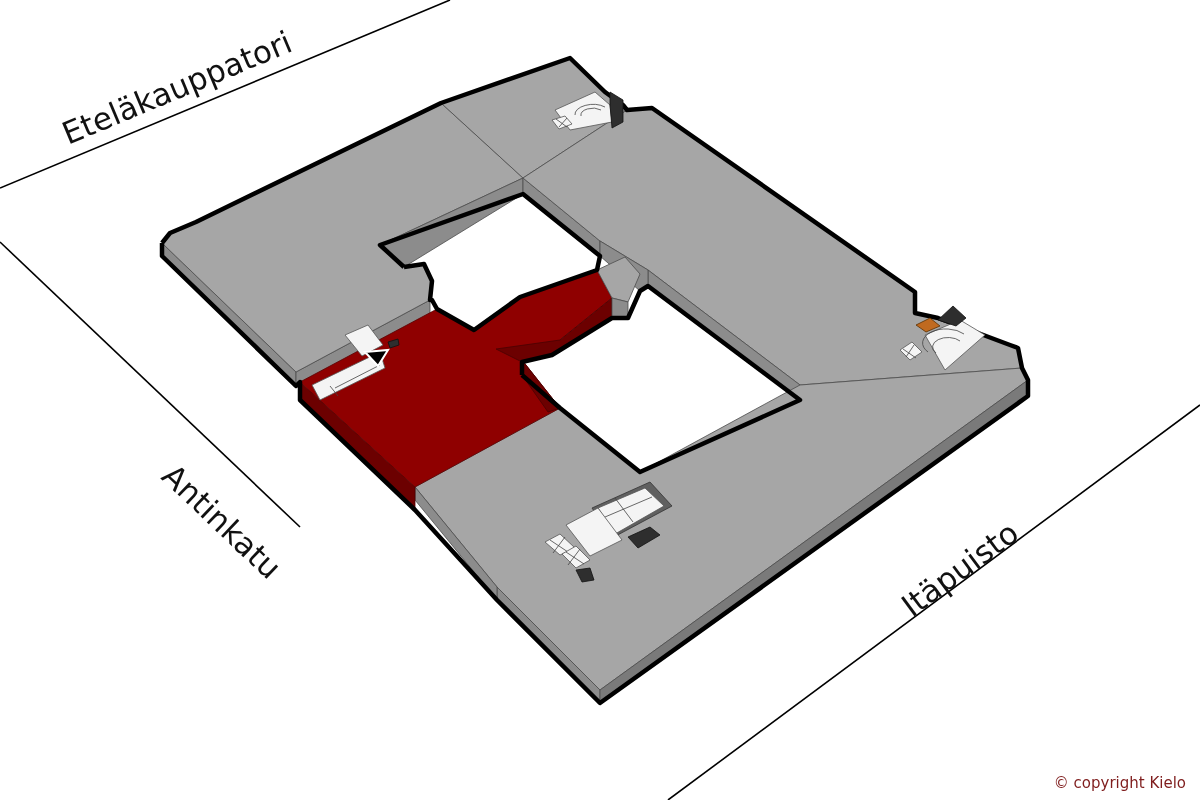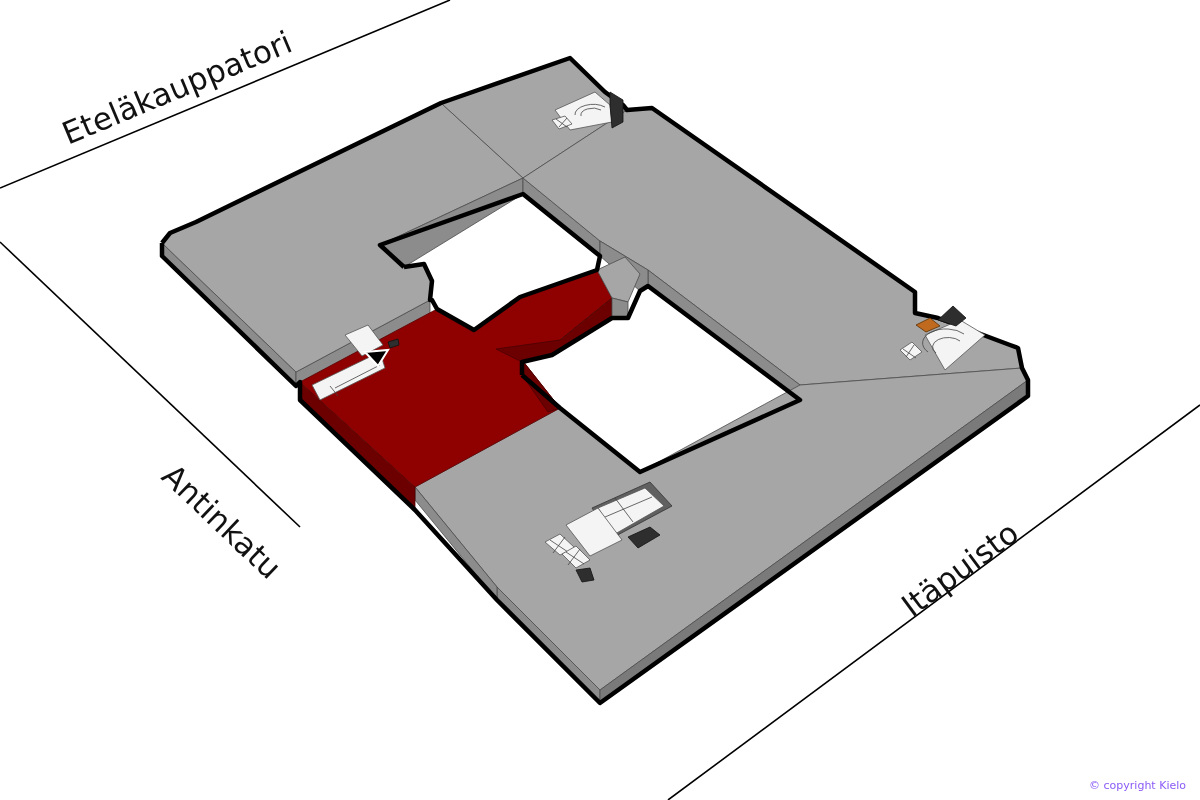--- a/index.html
+++ b/index.html
@@ -1,19 +1,19 @@
 <!DOCTYPE html>
 <html><head>
 <meta charset="utf-8">
 <style>
   html, body { margin:0; padding:0; background:#ffffff; }
   body { width:1200px; height:800px; position:relative; overflow:hidden; font-family:"DejaVu Sans", sans-serif; }
   #map { position:absolute; left:0; top:0; width:1200px; height:800px; }
   .street-label { font-family:"DejaVu Sans", sans-serif; font-size:31px; fill:#111; }
-  .copyright { position:absolute; right:14px; bottom:8px; font-family:"DejaVu Sans", sans-serif; font-size:11px; color:#8b5cf6; }
+  .copyright { position:absolute; right:14px; bottom:8px; font-family:"DejaVu Sans", sans-serif; font-size:15px; color:#7f1d1d; }
   .top { fill:#a6a6a6; stroke:#4d4d4d; stroke-width:0.8; }
   .side { fill:#8c8c8c; stroke:#4d4d4d; stroke-width:0.8; }
   .side-dark { fill:#7a7a7a; stroke:#4d4d4d; stroke-width:0.8; }
   .red-top { fill:#8f0000; stroke:#5a0000; stroke-width:0.8; }
   .red-side { fill:#6c0000; stroke:#4a0000; stroke-width:0.8; }
   .outline { fill:none; stroke:#000; stroke-width:4.5; stroke-linejoin:round; }
   .white { fill:#f4f4f4; stroke:#555; stroke-width:0.8; }
   .dark { fill:#2e2e2e; stroke:#111; stroke-width:0.8; }
   .thin { fill:none; stroke:#444; stroke-width:0.8; }
 </style>

